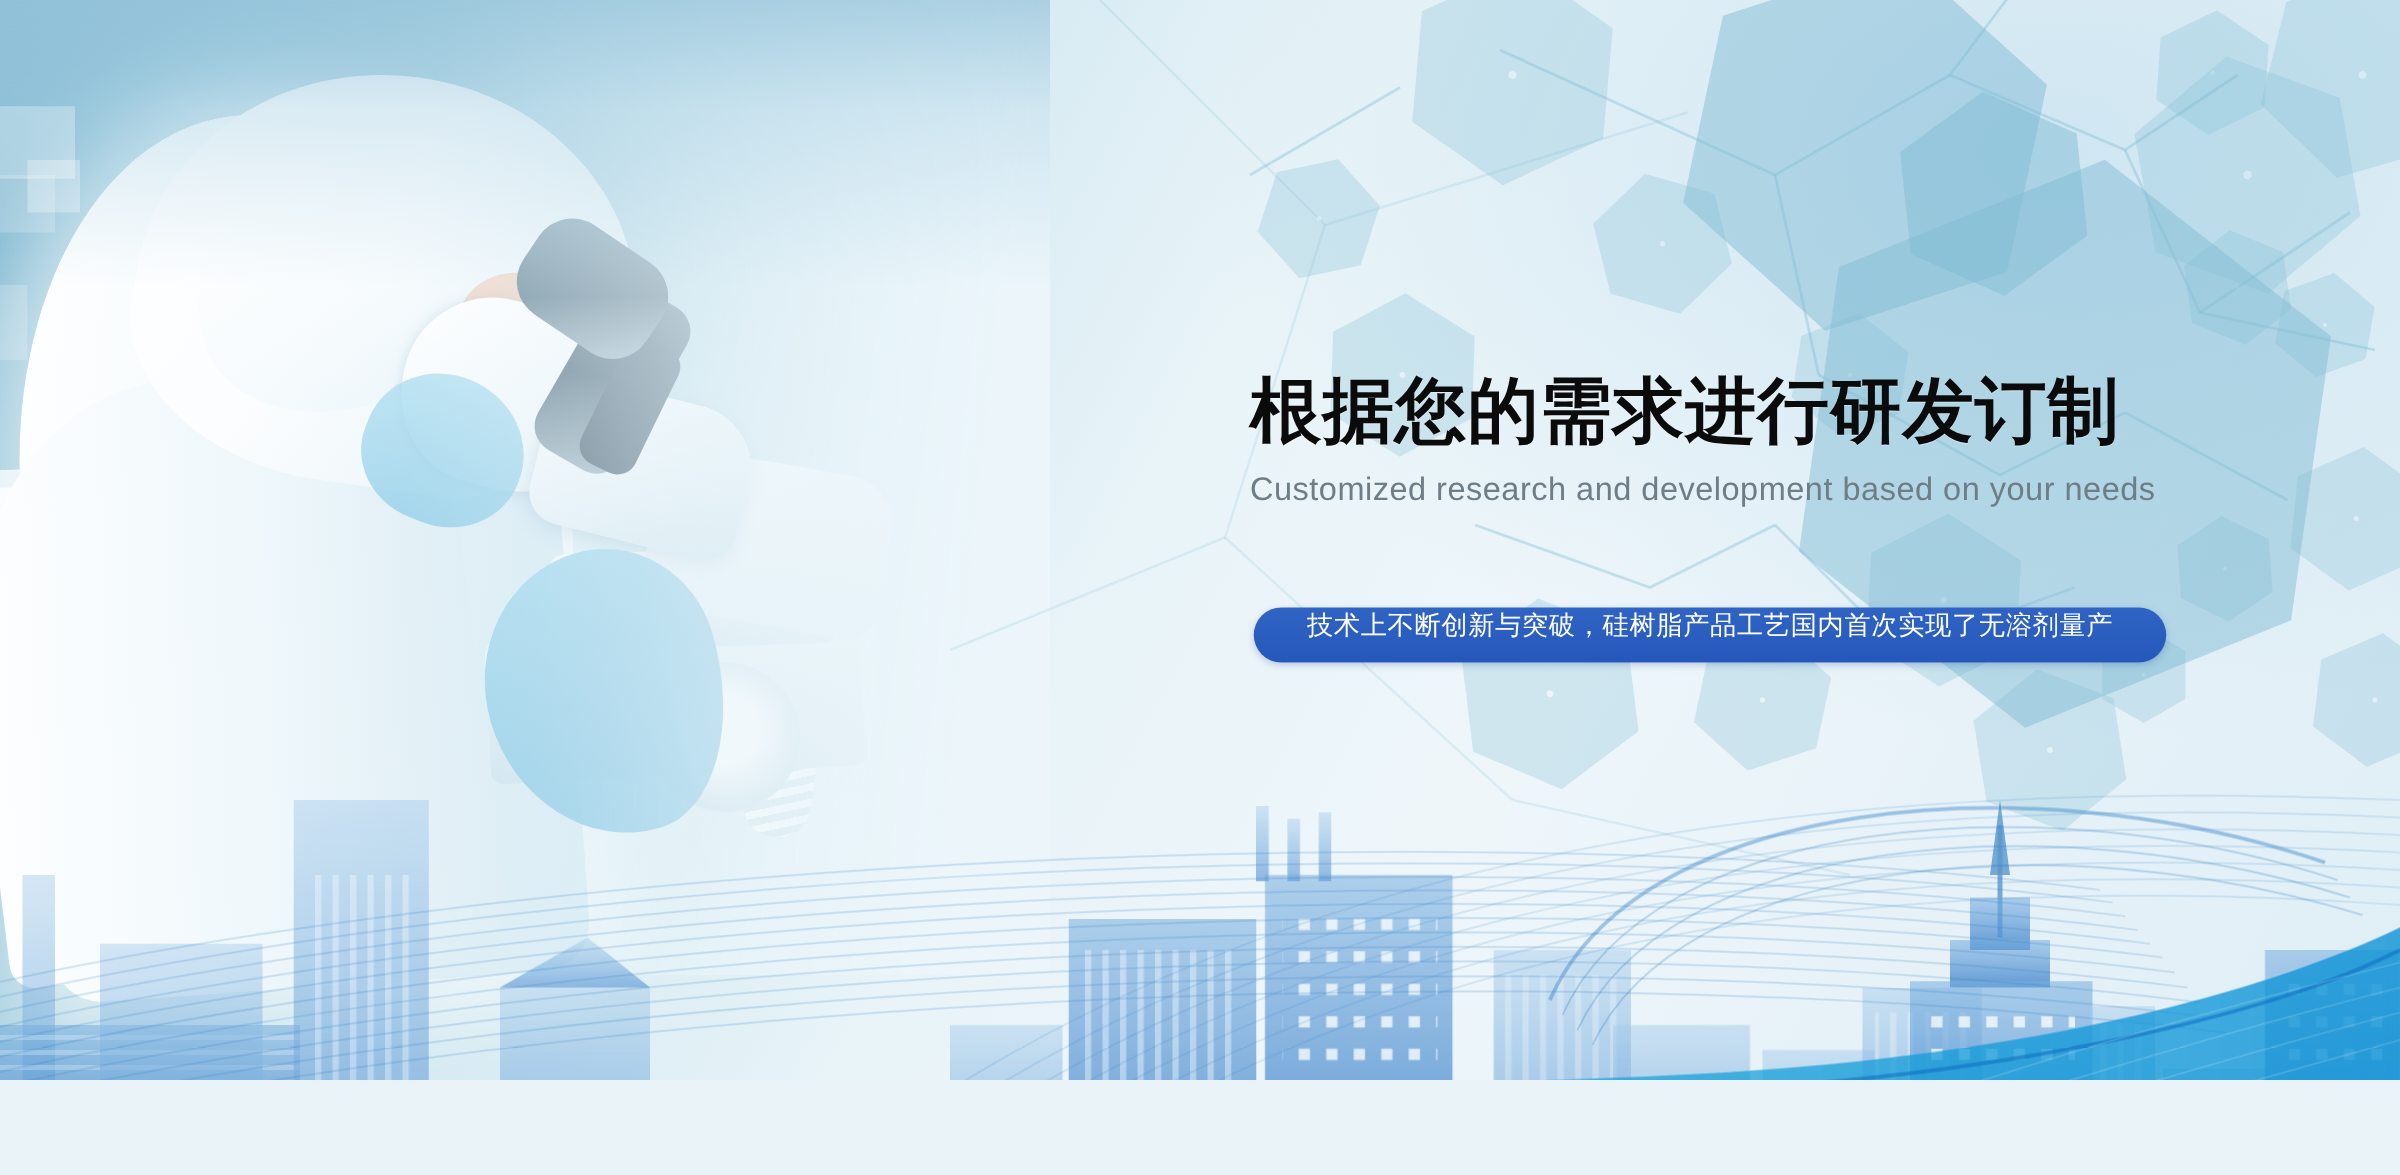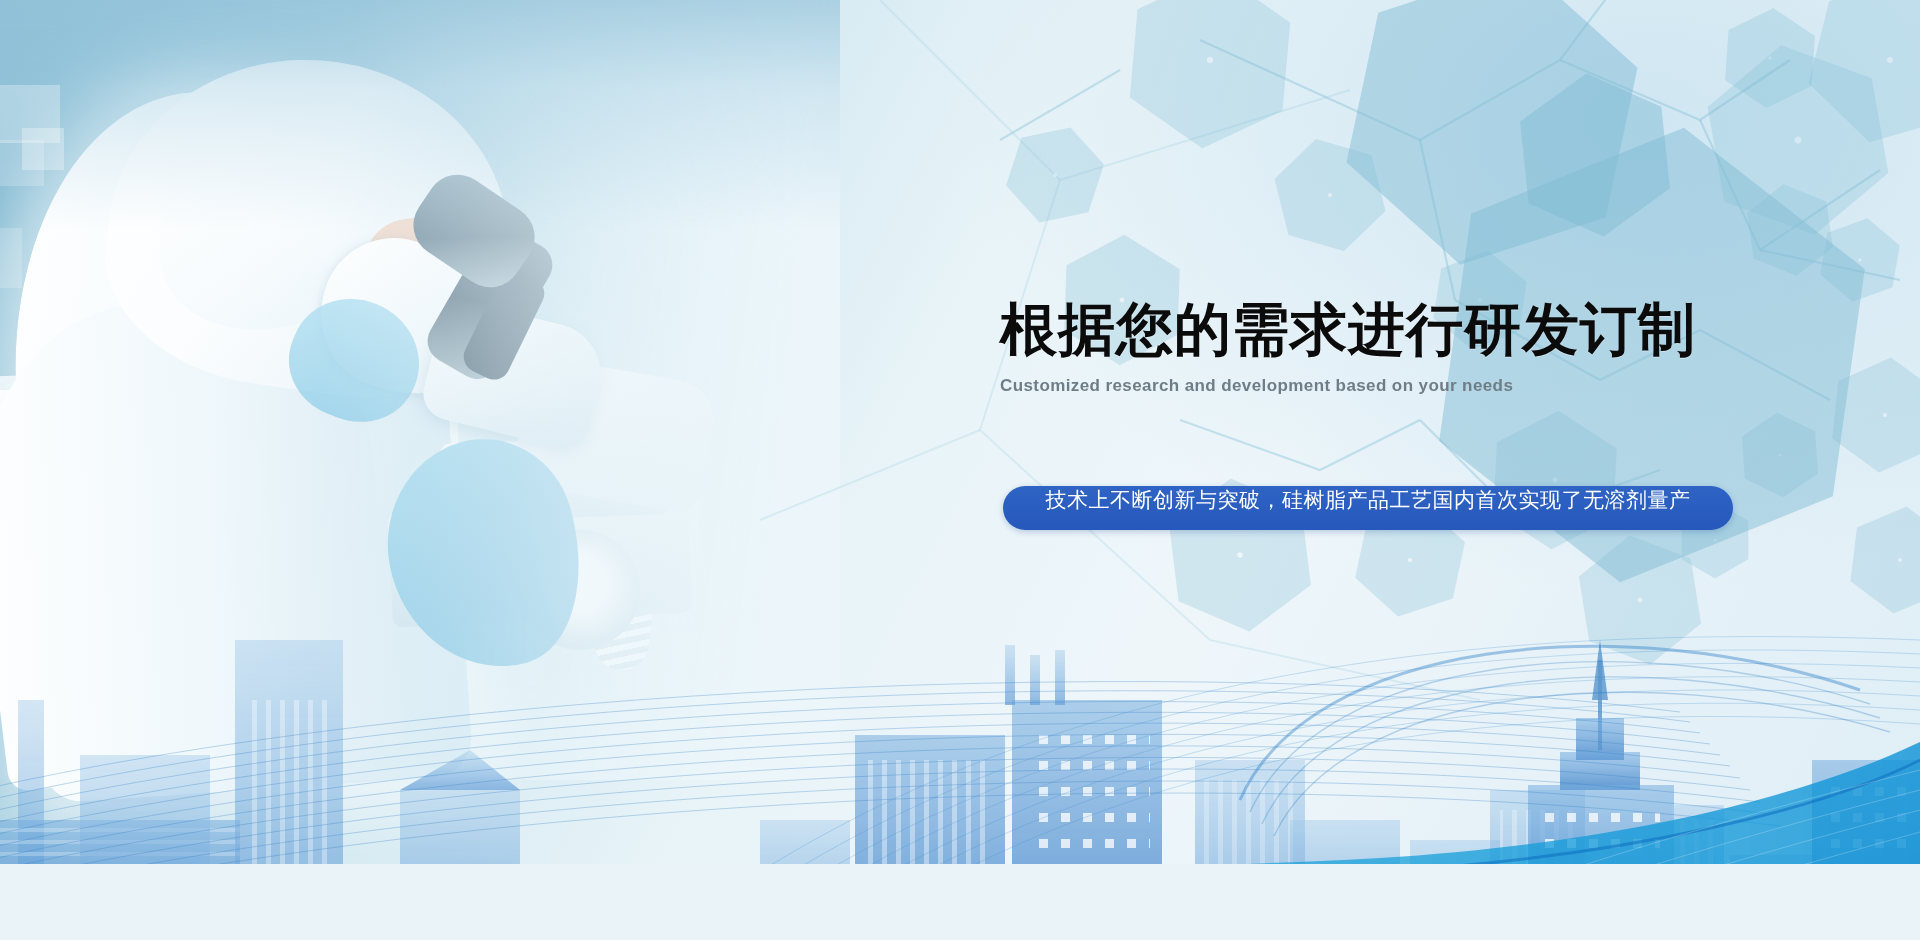--- a/index.html
+++ b/index.html
@@ -191,21 +191,21 @@
   
   #textblock { position:absolute; left:1000px; top:300px; width:760px; }
   #headline {
     font-family:"Liberation Sans","DejaVu Sans",sans-serif;
     font-size:57px; font-weight:700; line-height:1.05;
     color:#0b0b0b; letter-spacing:1px; white-space:nowrap;
     text-shadow:0 1px 0 rgba(255,255,255,.35);
   }
   #subhead {
     margin-top:16px;
-    font-size:17px; font-weight:700; color:#6f7d87;
+    font-size:26px; font-weight:400; color:#6f7d87;
     letter-spacing:.4px; white-space:nowrap;
   }
   #badge {
     position:absolute; left:1003px; top:486px;
     width:730px; height:44px; border-radius:22px;
     background:linear-gradient(180deg,#2f63c4 0%, #2558ba 100%);
     box-shadow:0 2px 6px rgba(30,70,150,.25);
     display:flex; justify-content:center;
   }
   #badge-text {

